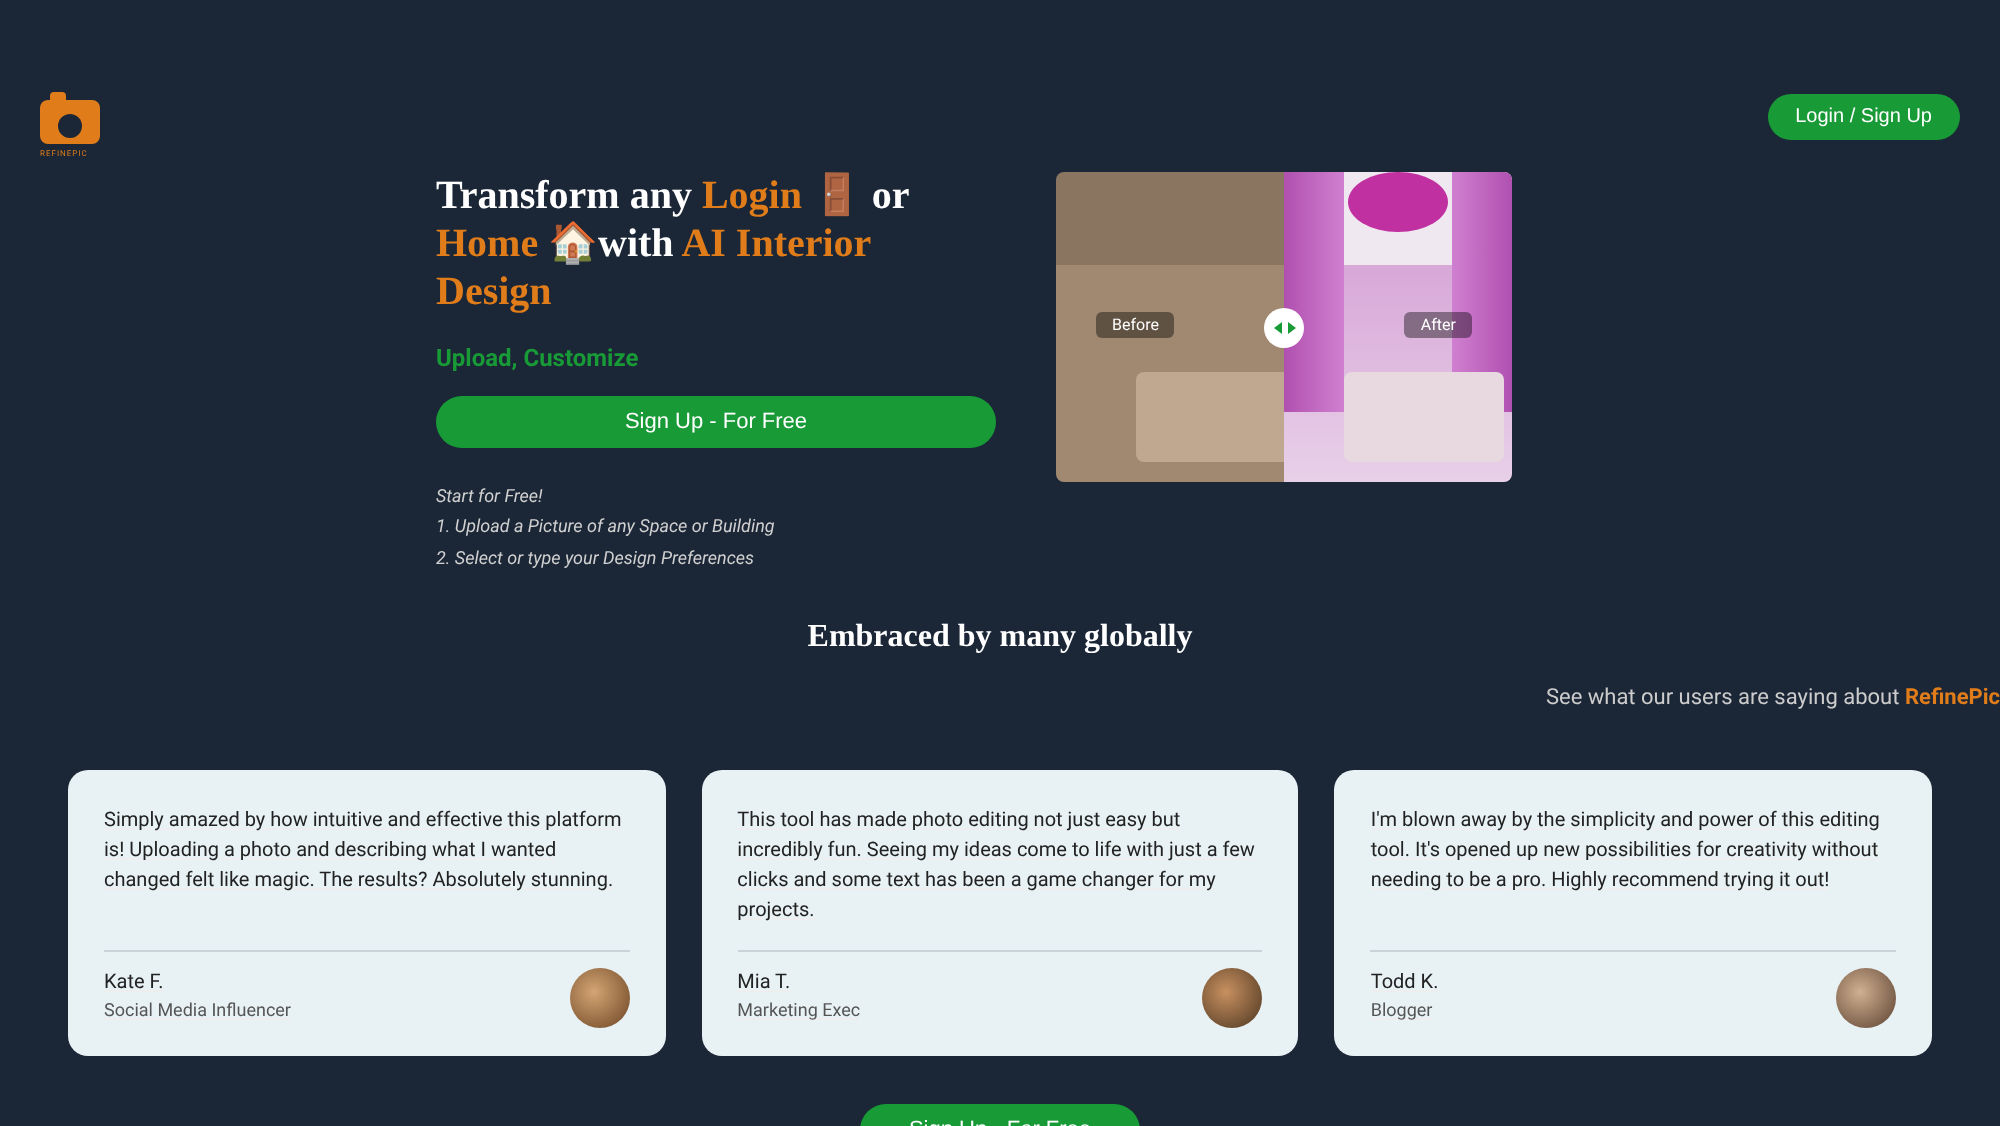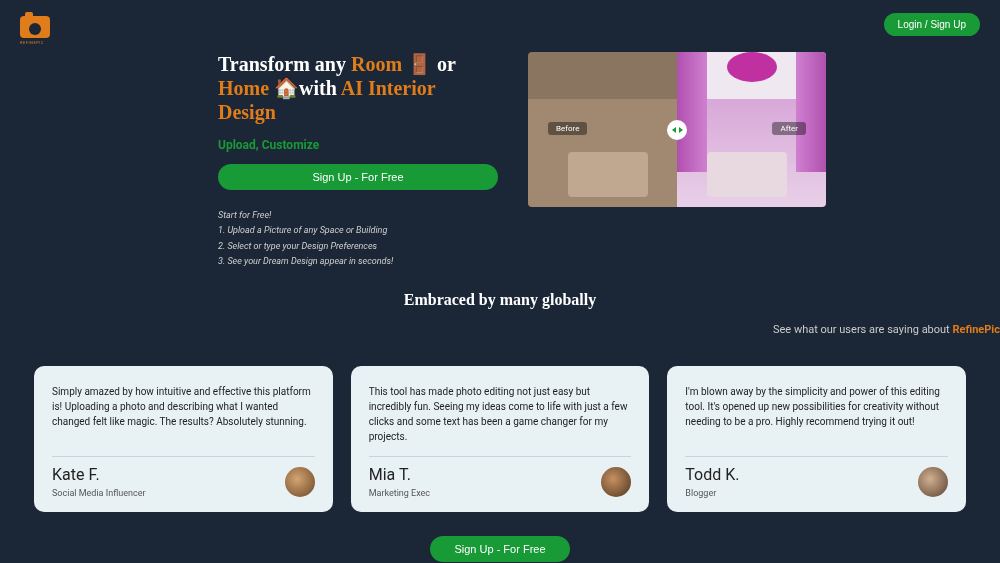--- a/index.html
+++ b/index.html
@@ -10,20 +10,21 @@
   width:1000px;
   height:563px;
   overflow:hidden;
   position:relative;
 }
 .header {
   display:flex;
   justify-content:space-between;
   align-items:center;
   padding:10px 20px;
+  margin-top:34px;
 }
 .logo {
   width:30px; height:28px;
   position:relative;
 }
 .logo-cam {
   width:30px; height:22px;
   background:#e07d1a;
   border-radius:4px;
   position:absolute; bottom:0;
@@ -92,21 +93,21 @@
   margin-top:12px;
 }
 .steps {
   font-style:italic;
   font-size:9px;
   color:#d0d0d0;
   margin-top:18px;
   line-height:1.7;
 }
 .hero-right {
-  width:298px;
+  width:228px;
   height:155px;
   position:relative;
   border-radius:4px;
   overflow:hidden;
   display:flex;
 }
 .before-side, .after-side {
   width:50%;
   height:100%;
   position:relative;
@@ -210,21 +211,21 @@
 }
 .tcard-divider {
   border-top:1px solid #c8d4d8;
   margin:12px 0 8px;
 }
 .tcard-foot {
   display:flex;
   justify-content:space-between;
   align-items:center;
 }
-.tcard-name { font-size:16px; color:#222; }
+.tcard-name { font-size:10px; color:#222; }
 .tcard-role { font-size:9px; color:#555; margin-top:4px; }
 .avatar {
   width:30px; height:30px;
   border-radius:50%;
   background:#888;
 }
 .av1{background:radial-gradient(circle at 40% 40%,#d4a574,#6b4423);}
 .av2{background:radial-gradient(circle at 40% 40%,#c89060,#4a3520);}
 .av3{background:radial-gradient(circle at 40% 40%,#d0b090,#5a4030);}
 
@@ -249,29 +250,28 @@
         <div class="logo-lens"></div>
       </div>
     <div class="logo-text">REFINEPIC</div>
   </div>
   <button class="login-btn">Login / Sign Up</button>
 </div>
 
 <div class="hero">
   <div class="hero-left">
     <div class="hero-title">
-      <span>Transform any </span><span class="orange">Room 🚪</span><span> or </span><span class="orange">Home 🏠</span><span>with </span><span class="orange">AI Interior Design</span>
+      <span>Transform any </span><span class="orange">Login 🚪</span><span> or </span><span class="orange">Home 🏠</span><span>with </span><span class="orange">AI Interior Design</span>
     </div>
     <div class="tagline">Upload, Customize</div>
     <button class="signup-btn">Sign Up - For Free</button>
     <div class="steps">
       <div>Start for Free!</div>
       <div>1. Upload a Picture of any Space or Building</div>
       <div>2. Select or type your Design Preferences</div>
-      <div>3. See your Dream Design appear in seconds!</div>
     </div>
   </div>
   <div class="hero-right">
     <div class="before-side">
       <div class="bed"></div>
       <div class="before-label">Before</div>
     </div>
     <div class="after-side">
       <div class="curtain l"></div>
         <div class="curtain r"></div>

